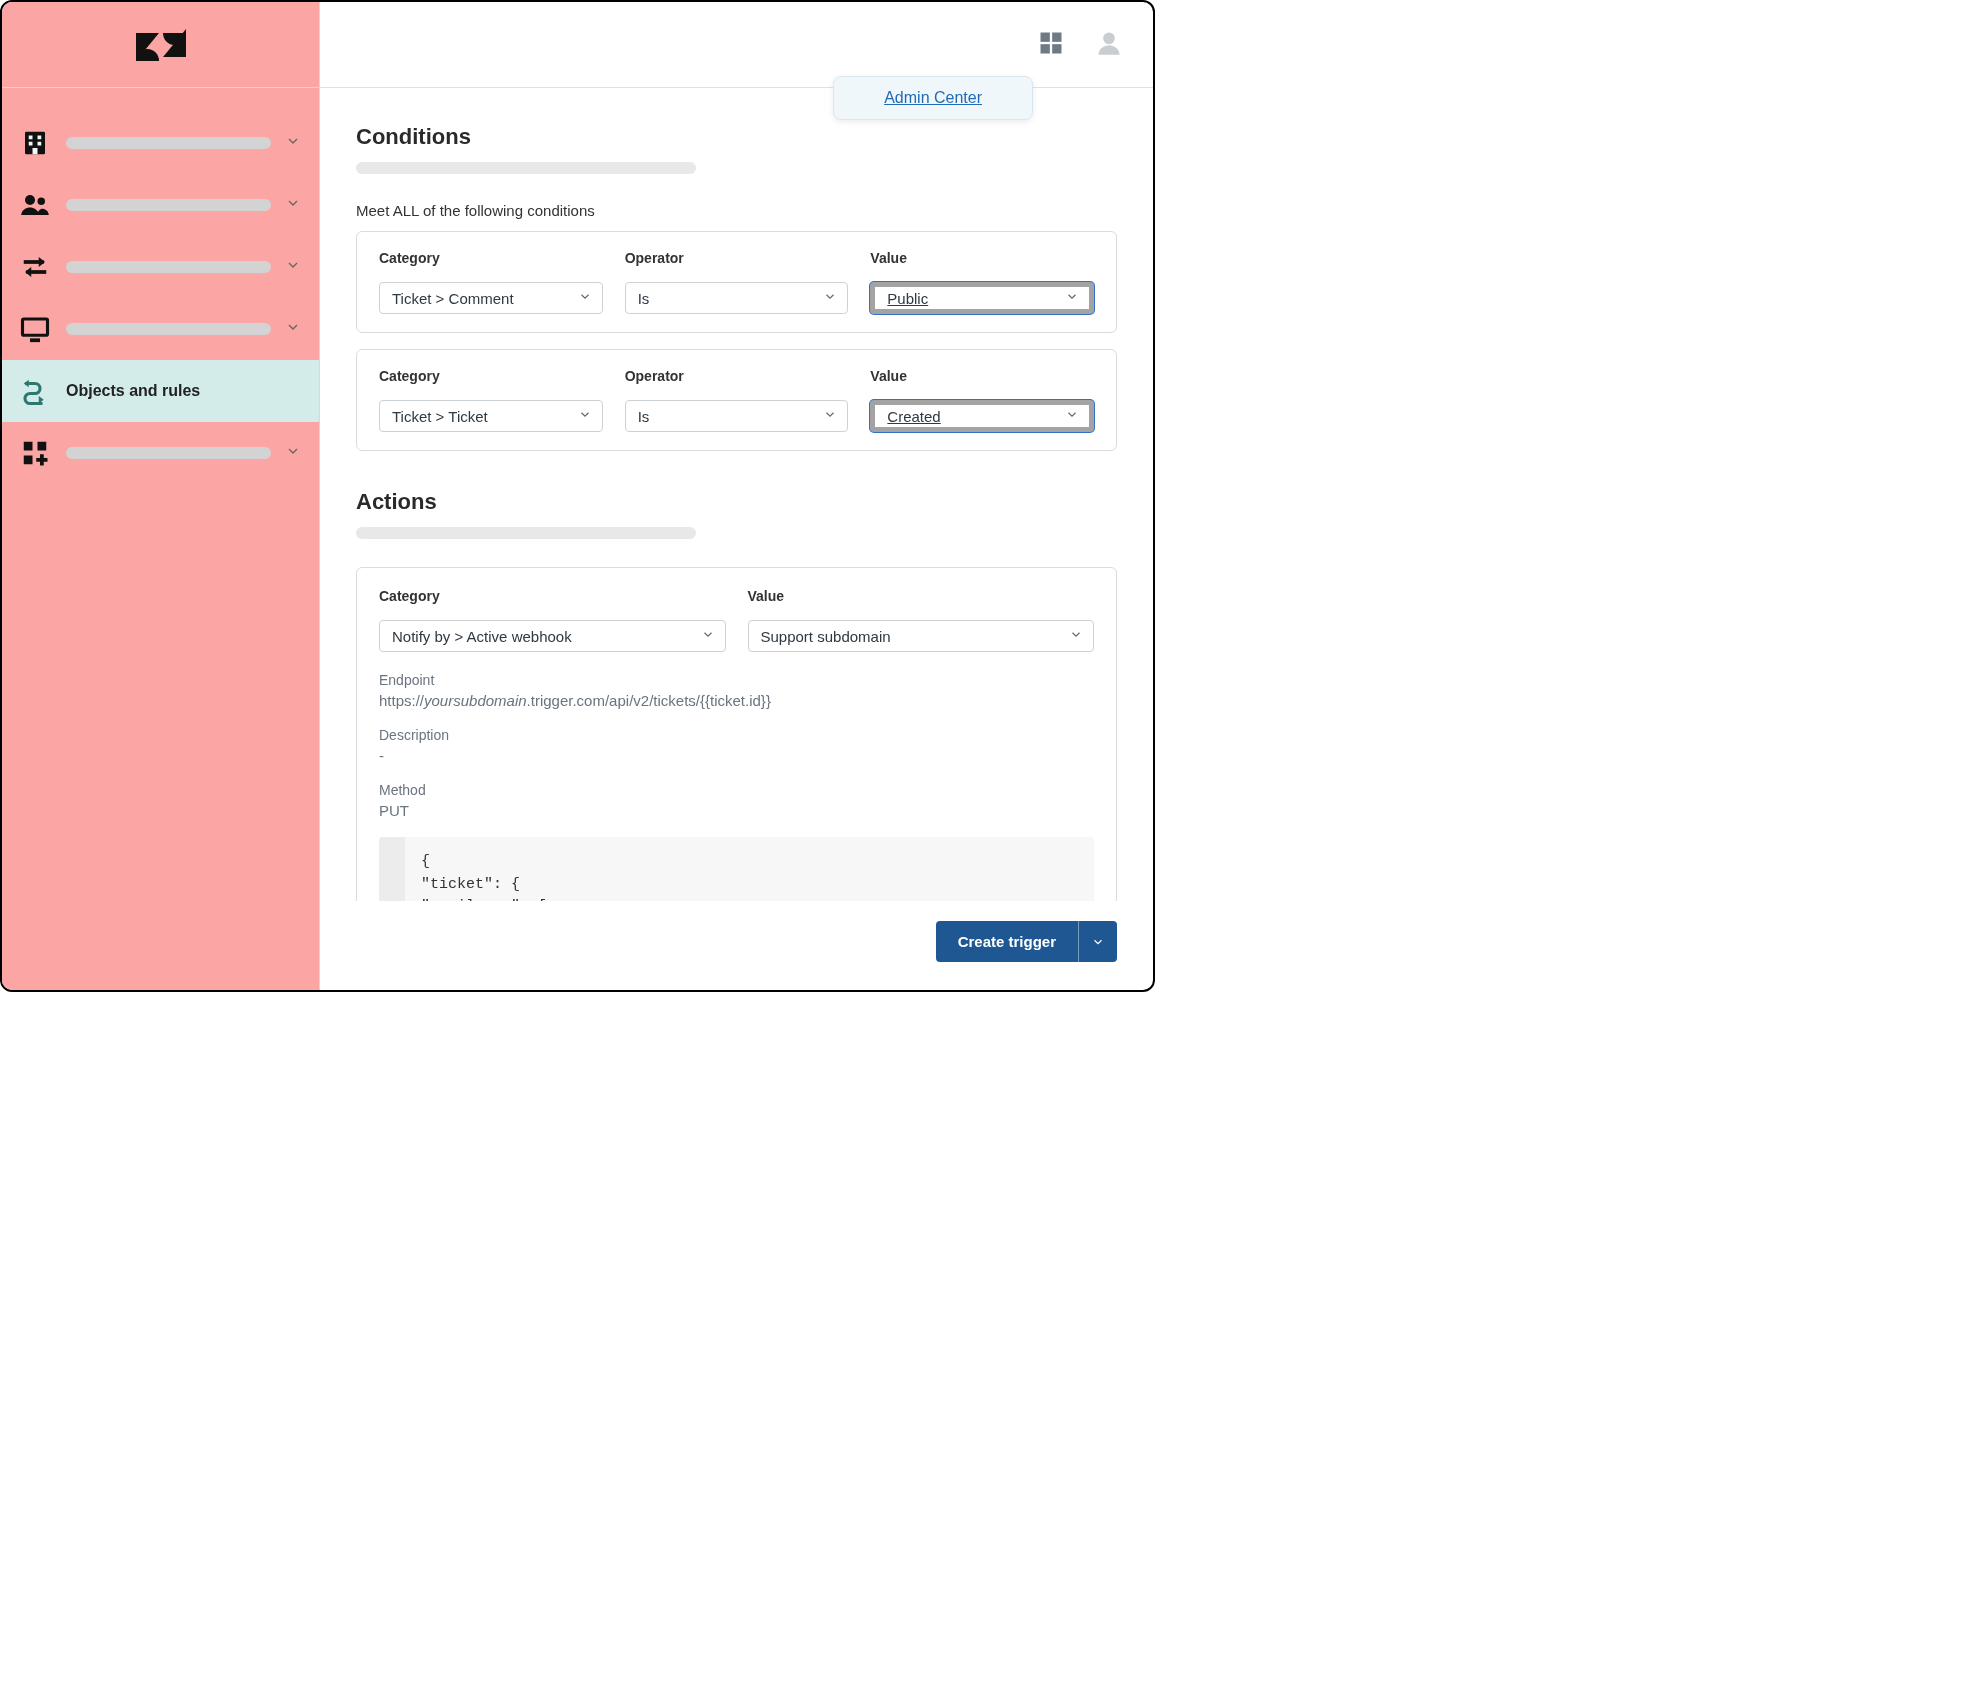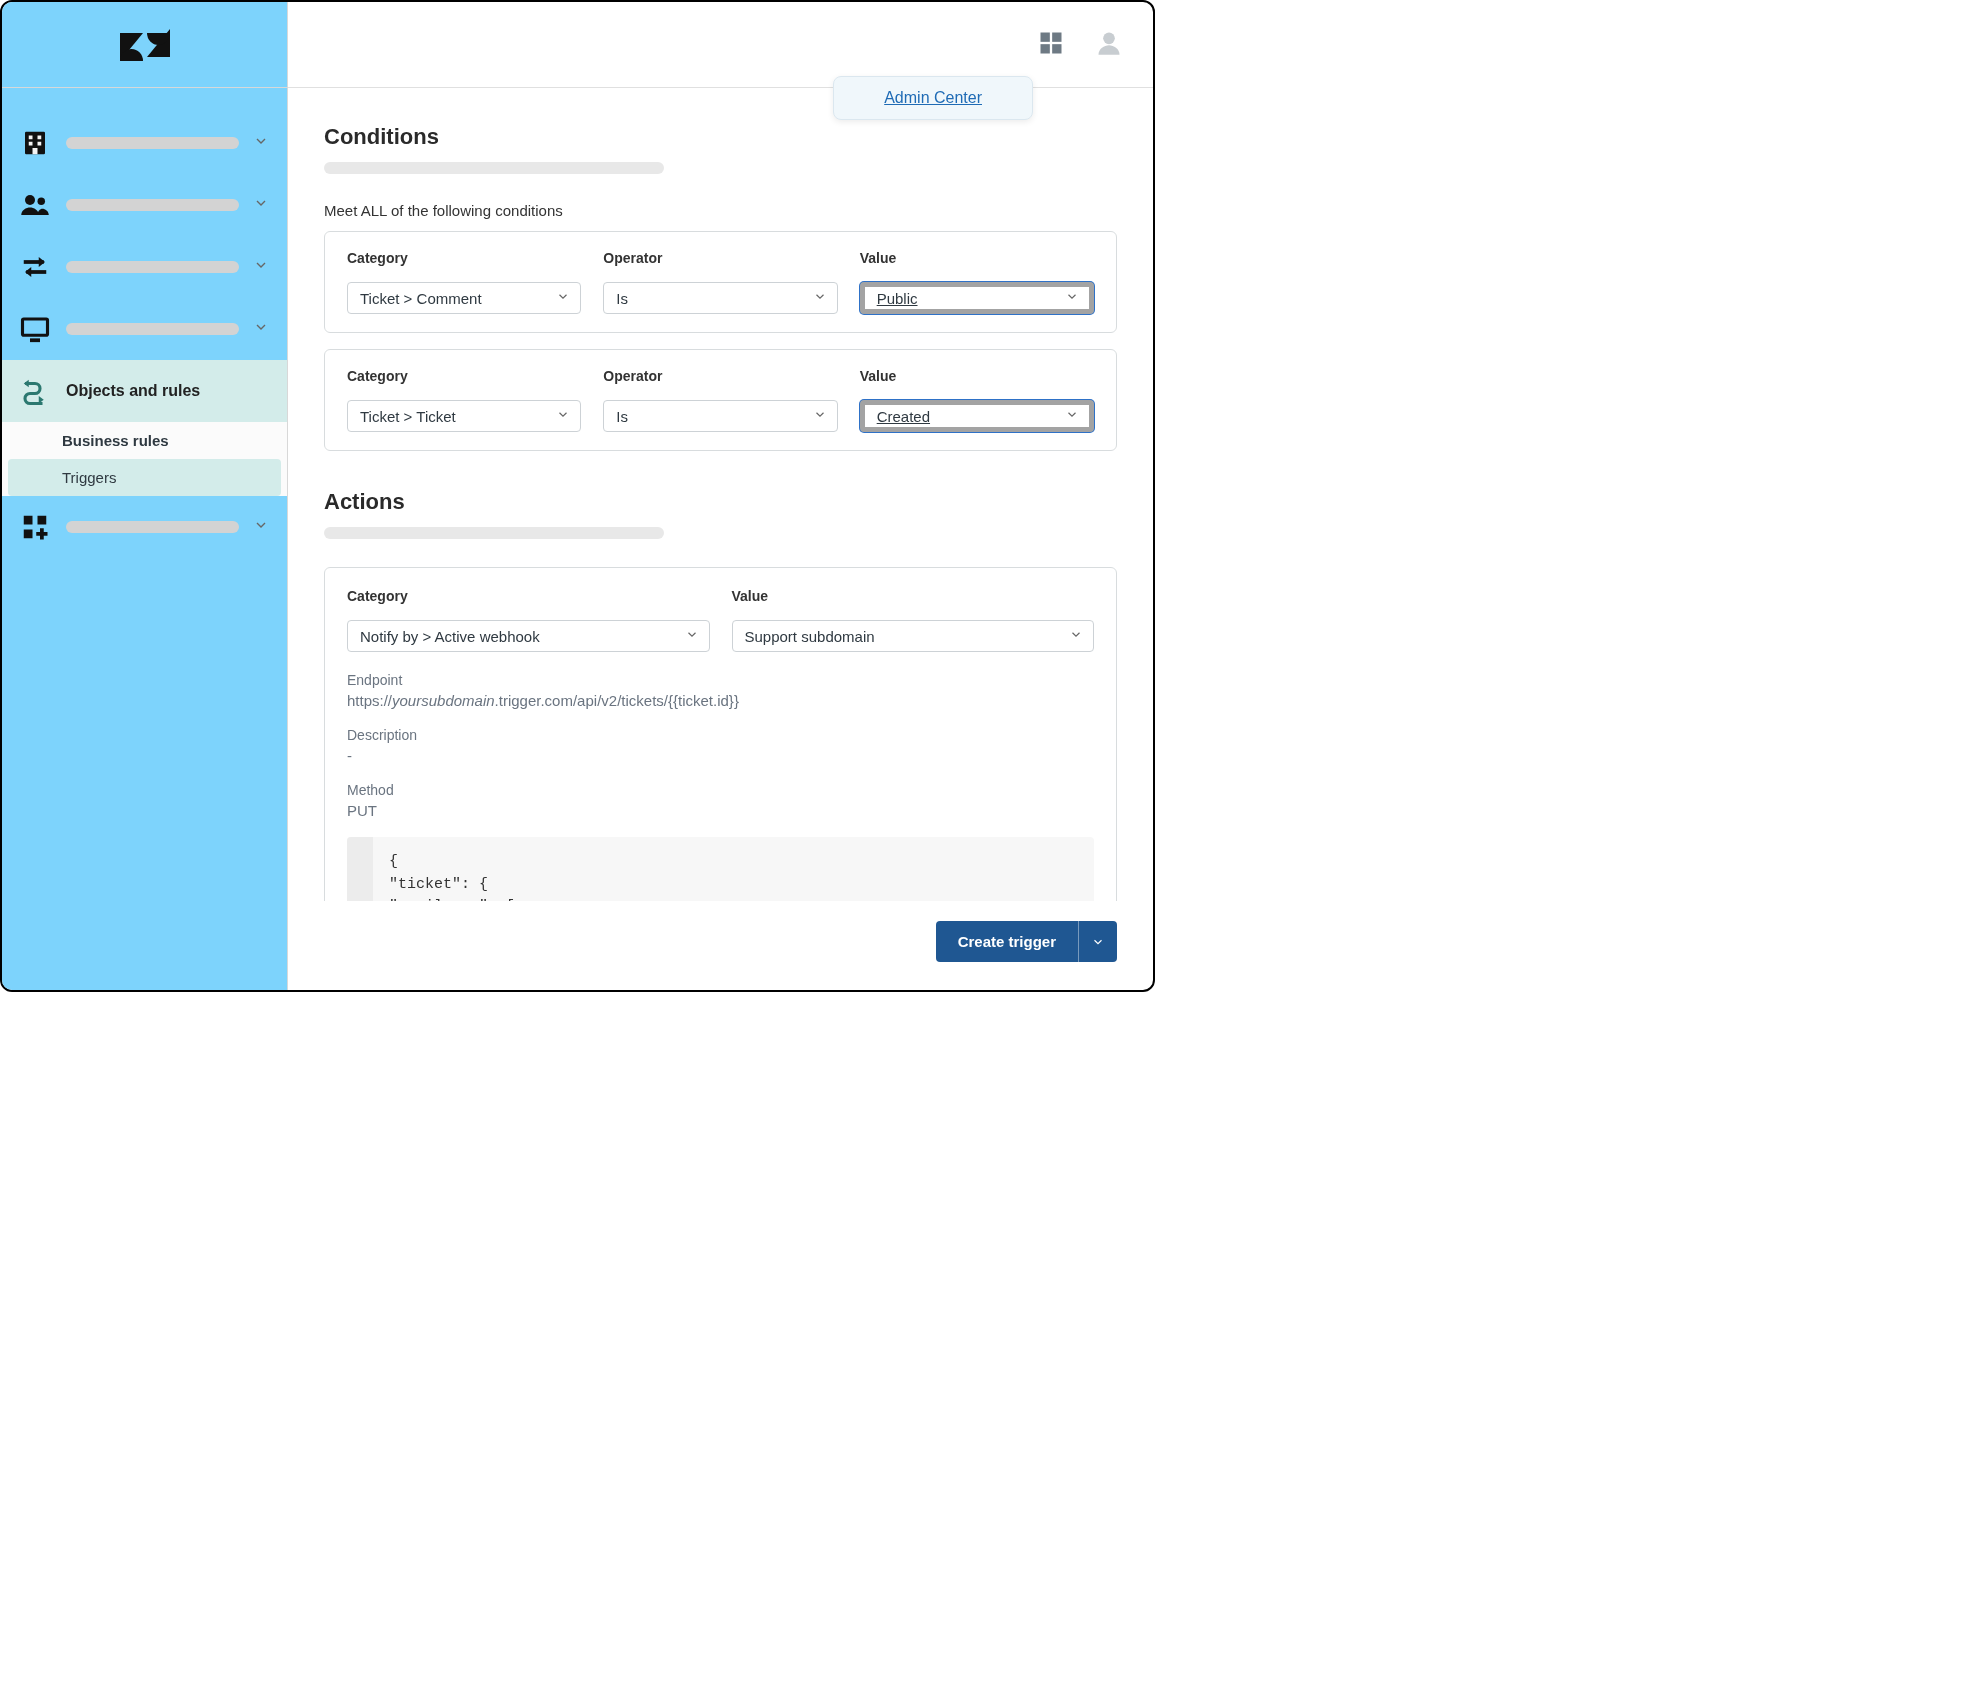--- a/index.html
+++ b/index.html
@@ -11,22 +11,22 @@
 .app {
   display: flex;
   width: 1155px;
   height: 992px;
   border: 2px solid #000;
   border-radius: 12px;
   overflow: hidden;
   position: relative;
 }
 .sidebar {
-  width: 286px;
-  background: #7dd3fc;
+  width: 318px;
+  background: #fca5a5;
   border-right: 1px solid #d8d8d8;
   display: flex;
   flex-direction: column;
 }
 .logo-area {
   height: 86px;
   display: flex;
   align-items: center;
   justify-content: center;
   border-bottom: 1px solid #d8d8d8;
@@ -329,24 +329,20 @@
         <span class="nav-icon">
           <svg viewBox="0 0 24 24" fill="none" stroke="#2b7870" stroke-width="2.5">
               <path d="M4 6 h8 a4 4 0 0 1 0 8 h-4 a4 4 0 0 0 0 8 h10"></path>
               <polyline points="15 19 19 22 15 25" transform="translate(0 -3)" fill="#2b7870" stroke="none"></polyline>
               <polyline points="7 3 3 6 7 9" fill="#2b7870" stroke="none"></polyline>
             </svg>
         </span>
         <span class="nav-label">Objects and rules</span>
       </div>
 
-      <div class="sub-nav">
-        <div class="sub-item bold">Business rules</div>
-        <div class="sub-item active">Triggers</div>
-      </div>
 
       <div class="nav-item">
         <span class="nav-icon">
           <svg viewBox="0 0 24 24" fill="#111">
               <rect x="3" y="3" width="7" height="7"></rect>
               <rect x="14" y="3" width="7" height="7"></rect>
               <rect x="3" y="14" width="7" height="7"></rect>
               <line x1="17.5" y1="13" x2="17.5" y2="22" stroke="#111" stroke-width="3"></line>
               <line x1="13" y1="17.5" x2="22" y2="17.5" stroke="#111" stroke-width="3"></line>
             </svg>

